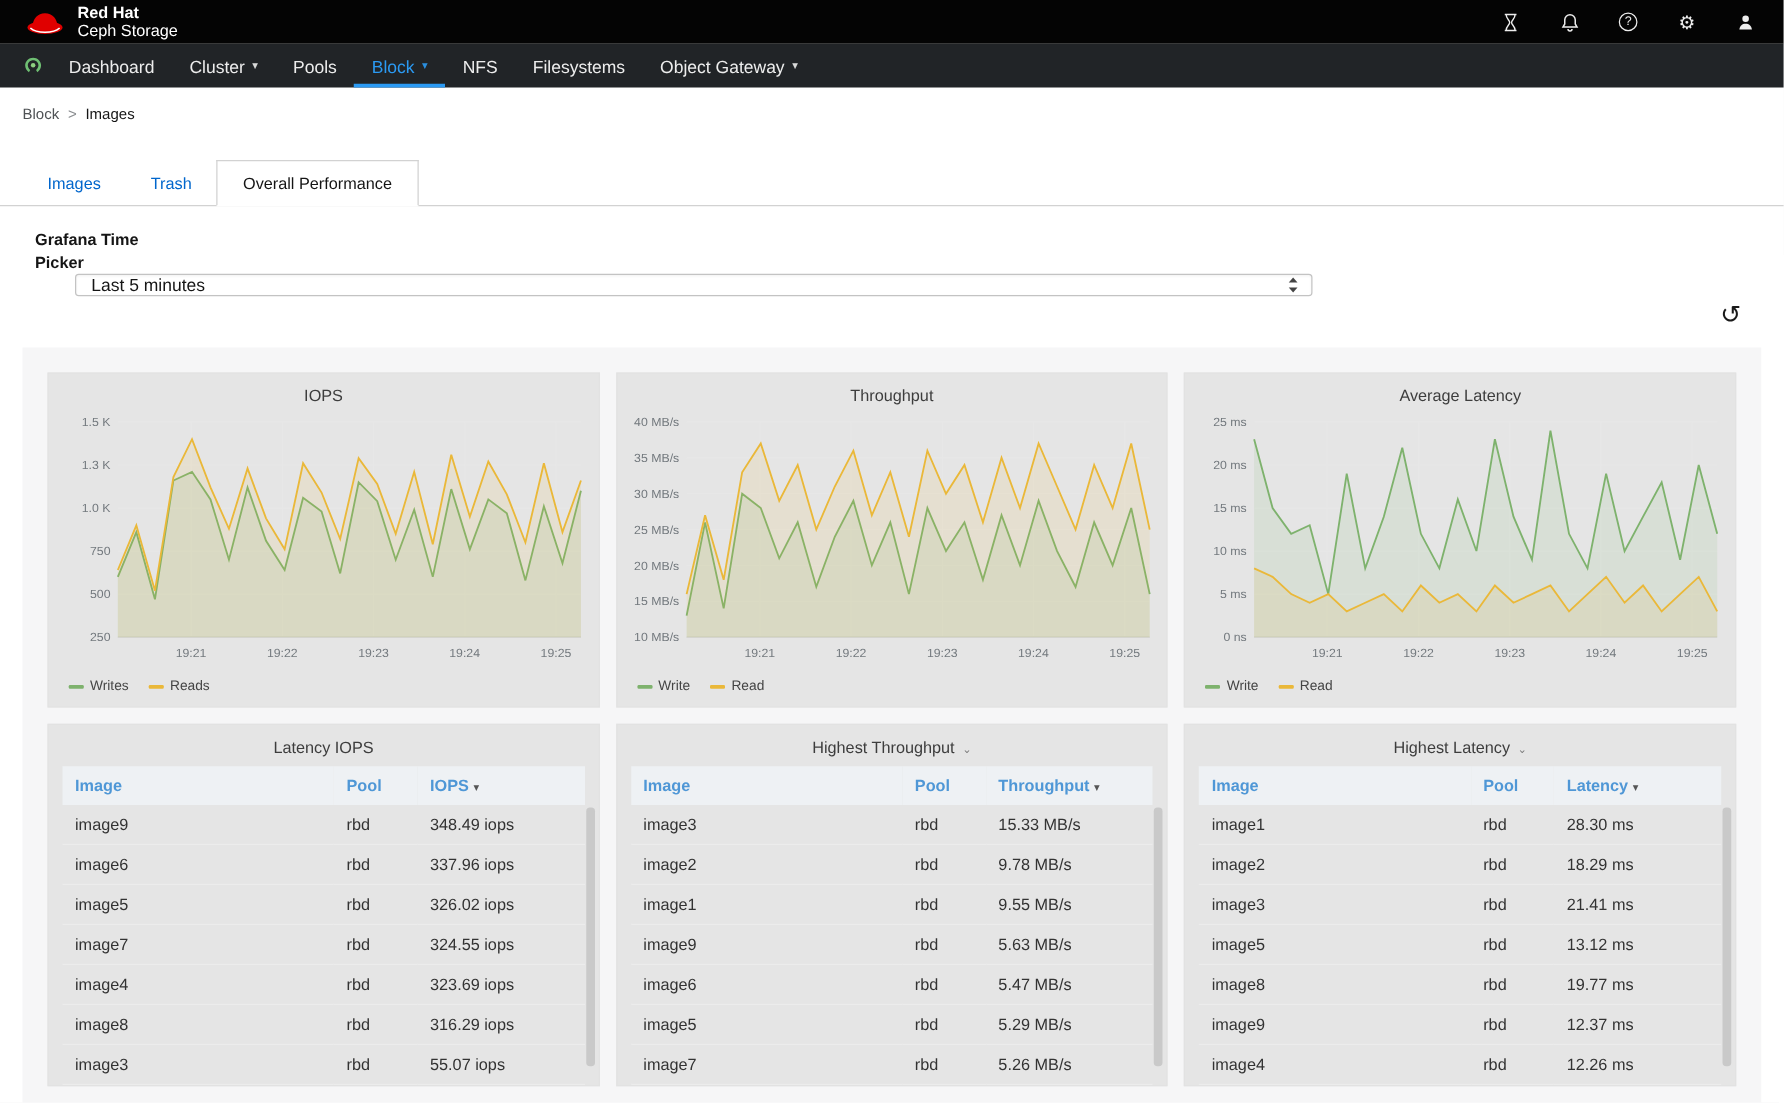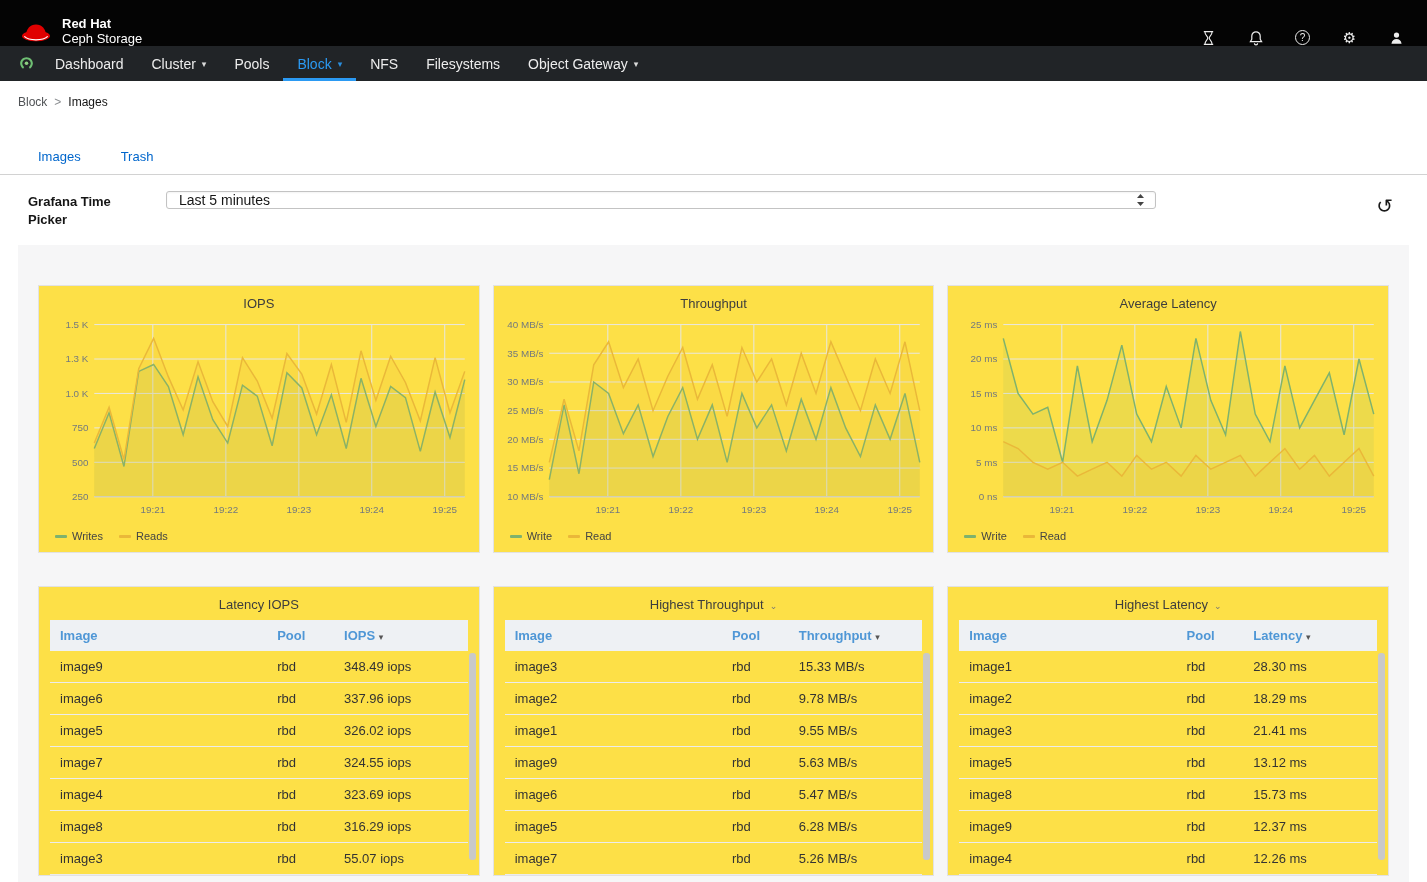--- a/index.html
+++ b/index.html
@@ -3,21 +3,21 @@
 <meta charset="utf-8">
 <style>
   * { box-sizing: border-box; margin: 0; padding: 0; }
   body {
     width: 1427px; height: 882px; overflow: hidden;
     background: #fff; color: #151515;
     font-family: "Liberation Sans", "DejaVu Sans", sans-serif;
   }
   
   .topbar {
-    height: 46px; background: #040404; display: flex; align-items: flex-end;
+    height: 35px; background: #040404; display: flex; align-items: center;
     padding: 0 18px;
   }
   .brand { display: flex; align-items: center; gap: 8px; }
   .brand svg { display: block; }
   .brand-text { color: #fff; line-height: 1.1; font-size: 13px; }
   .brand-text .l1 { font-weight: bold; }
   .top-icons { margin-left: auto; display: flex; align-items: center; gap: 30px; padding-right: 4px; }
   .top-icon { width: 17px; height: 17px; display: inline-flex; align-items: center; justify-content: center; color: #ededed; cursor: pointer; font-size: 15px; }
   .help-circle { width: 15px; height: 15px; border: 1.3px solid #ededed; border-radius: 50%; font-size: 10px; display: flex; align-items: center; justify-content: center; }
   
@@ -29,33 +29,33 @@
   
   .breadcrumb { padding: 14px 18px 4px; font-size: 12px; display: flex; gap: 7px; align-items: center; }
   .crumb-link { color: #4f5255; cursor: pointer; }
   .crumb-sep { color: #8a8d90; }
   .crumb-current { color: #151515; }
   
   .tabs { margin-top: 26px; padding-left: 18px; border-bottom: 1px solid #d2d2d2; display: flex; align-items: flex-end; }
   .tab { font-size: 13px; color: #0066cc; padding: 10px 20px; cursor: pointer; }
   .tab.active { color: #151515; background: #fff; border: 1px solid #d2d2d2; border-bottom: 1px solid #fff; margin-bottom: -1px; }
   
-  .time-row { display: flex; align-items: flex-start; padding: 16px 24px 10px 28px; }
+  .time-row { display: flex; align-items: flex-start; padding: 16px 24px 10px 28px; flex-direction: column; }
   .time-label { width: 106px; font-size: 13px; font-weight: bold; line-height: 1.4; padding-top: 2px; }
   .time-select { width: 990px; margin-left: 32px; height: 18px; background: #fff; border: 1px solid #c3c3c3; border-radius: 3px; display: flex; align-items: center; justify-content: space-between; padding: 0 10px 0 12px; font-size: 14px; cursor: pointer; box-shadow: inset 0 1px 2px rgba(0,0,0,.05); }
   .refresh-btn { margin-left: auto; margin-right: 10px; font-size: 20px; color: #1a1a1a; cursor: pointer; line-height: 1; padding-top: 5px; }
   
   .grafana { margin: 6px 18px 0; background: #f6f6f7; padding: 20px; height: 640px; }
   .ds-group { display: inline-flex; margin-bottom: 16px; }
   .ds-label { background: #e4e7ec; color: #539bd8; font-size: 13px; padding: 8px 13px; border: 1px solid #d4d8de; border-radius: 2px 0 0 2px; cursor: pointer; }
   .ds-value { background: #fff; color: #333; font-size: 13px; padding: 8px 13px; border: 1px solid #d0d0d0; border-left: none; border-radius: 0 2px 2px 0; cursor: pointer; }
   .ds-caret { font-size: 9px; margin-left: 6px; color: #333; }
   .charts-row, .tables-row { display: flex; gap: 13px; }
   .tables-row { margin-top: 13px; }
-  .card { flex: 1; background: #fde047; border: 1px solid #e2e2e2; min-width: 0; margin-top: 20px; }
+  .card { flex: 1; background: #e5e5e5; border: 1px solid #e2e2e2; min-width: 0; }
   .chart-title, .tcard-title { text-align: center; font-size: 13px; color: #3d3d3d; font-weight: 500; padding: 10px 0 4px; }
   .chart-wrap { padding: 2px 8px 0; }
   svg.chart { width: 100%; height: 210px; display: block; }
   .grid { stroke: #e7e7e7; stroke-width: 1; }
   .axisline { stroke: #d0d0d0; stroke-width: 1; }
   .ytick, .xtick { font-size: 10px; fill: #73797e; font-family: "Liberation Sans", sans-serif; }
   .legend { display: flex; gap: 16px; align-items: center; padding: 3px 0 10px 16px; font-size: 11px; color: #444; }
   .legend-item { display: inline-flex; align-items: center; cursor: pointer; }
   .swatch { display: inline-block; width: 12px; height: 3px; margin-right: 5px; border-radius: 1px; }
   
@@ -149,20 +149,21 @@
 
 <div class="breadcrumb">
   <span class="crumb-link">Block</span>
   <span class="crumb-sep">&gt;</span>
   <span class="crumb-current">Images</span>
 </div>
 
 <div class="tabs">
     <div class="tab">Images</div>
     <div class="tab">Trash</div>
+    <div class="tab active">Overall Performance</div>
   </div>
 
 <div class="time-row">
   <div class="time-label">Grafana Time Picker</div>
   <div class="time-select">
     <span>Last 5 minutes</span>
     <svg width="9" height="14" viewBox="0 0 9 14">
       <path d="M4.5 1 8 5H1z" fill="#444"></path>
         <path d="M4.5 13 1 9h7z" fill="#444"></path>
     </svg>
@@ -377,21 +378,21 @@
               <td>5.63 MB/s</td>
             </tr>
             <tr>
               <td>image6</td>
               <td>rbd</td>
               <td>5.47 MB/s</td>
             </tr>
             <tr>
               <td>image5</td>
               <td>rbd</td>
-              <td>6.28 MB/s</td>
+              <td>5.29 MB/s</td>
             </tr>
             <tr>
               <td>image7</td>
               <td>rbd</td>
               <td>5.26 MB/s</td>
             </tr>
           </tbody>
         </table>
       <div class="tscroll">
           <div class="tthumb"></div>
@@ -424,21 +425,21 @@
               <td>21.41 ms</td>
             </tr>
             <tr>
               <td>image5</td>
               <td>rbd</td>
               <td>13.12 ms</td>
             </tr>
             <tr>
               <td>image8</td>
               <td>rbd</td>
-              <td>15.73 ms</td>
+              <td>19.77 ms</td>
             </tr>
             <tr>
               <td>image9</td>
               <td>rbd</td>
               <td>12.37 ms</td>
             </tr>
             <tr>
               <td>image4</td>
               <td>rbd</td>
               <td>12.26 ms</td>

